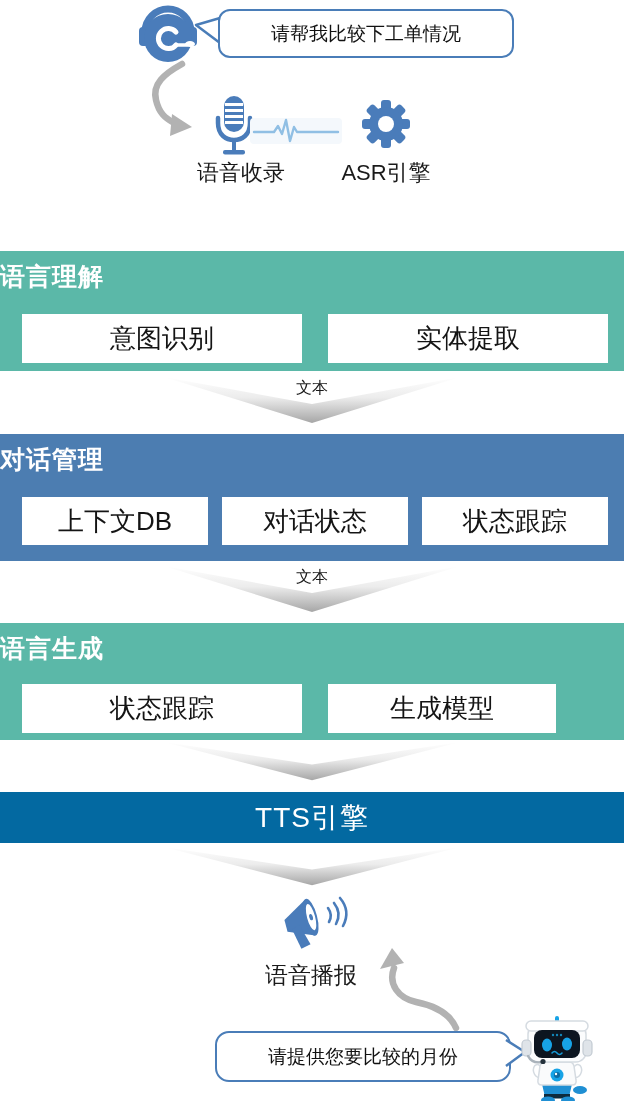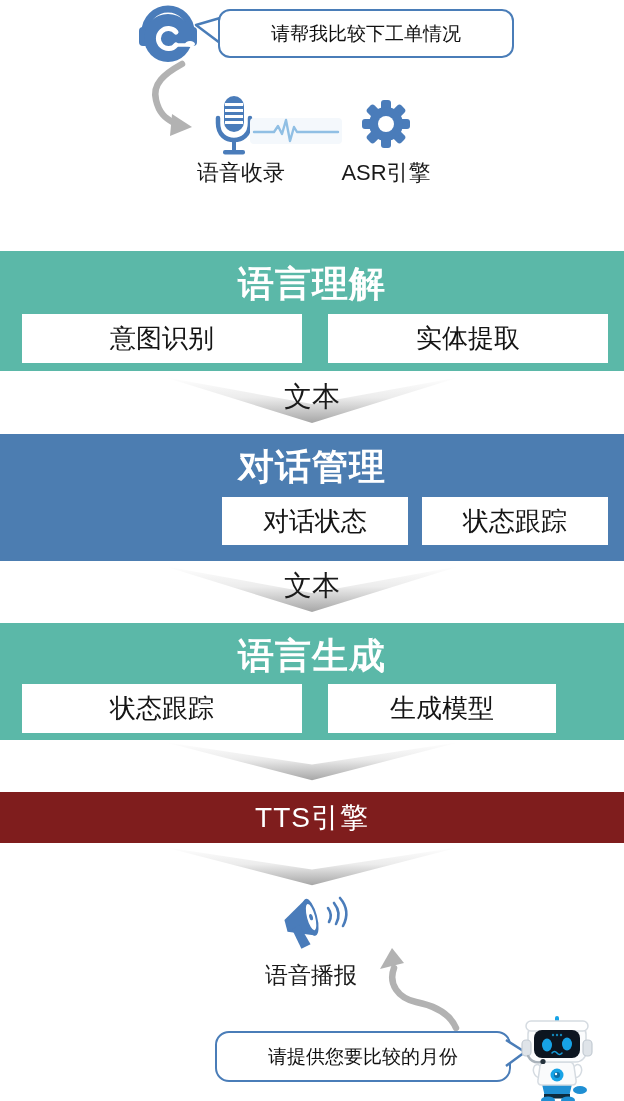--- a/index.html
+++ b/index.html
@@ -14,37 +14,37 @@
     display:flex;align-items:center;justify-content:center;
     font-size:19px;color:#111;white-space:nowrap;
   }
   
   .iconlabel{
     position:absolute;font-size:22px;color:#1a1a1a;text-align:center;white-space:nowrap;
   }
   
   .block{position:absolute;left:0;width:624px;}
   .block .title{
-    position:absolute;left:0;right:0;top:9px;text-align:center;
-    font-size:36px;font-weight:bold;color:#ffffff;letter-spacing:1px;
+    position:absolute;left:0;right:0;top:9px;text-align:left;
+    font-size:25px;font-weight:bold;color:#ffffff;letter-spacing:1px;
   }
   .wbox{
     position:absolute;background:#ffffff;display:flex;align-items:center;justify-content:center;
     font-size:26px;color:#141414;white-space:nowrap;
   }
   .teal{background:#5bb8a8;}
   .blue{background:#4c7db1;}
-  .darkblue{background:#7f1d1d;}
+  .darkblue{background:#0369a1;}
   .tts-title{
     position:absolute;left:0;right:0;top:50%;transform:translateY(-50%);text-align:center;
     font-size:28px;font-weight:400;color:#ffffff;letter-spacing:1px;
   }
   .connlabel{
     position:absolute;left:0;width:624px;text-align:center;
-    font-size:28px;color:#1a1a1a;z-index:3;
+    font-size:16px;color:#1a1a1a;z-index:3;
   }
   .chev{position:absolute;left:162px;width:300px;z-index:2;}
 </style>
 </head>
 <body>
 
 <div class="canvas">
 
   <svg width="0" height="0" style="position:absolute">
     <defs>
@@ -124,20 +124,23 @@
 
   <div class="connlabel" style="top:378px;">
     <span>文本</span>
   </div>
   <svg class="chev" style="top:377px;height:48px" viewBox="0 0 300 48" preserveAspectRatio="none">
     <polygon points="2,0 150,27 298,0 150,46" fill="url(#chevGrad)"></polygon>
   </svg>
 
   <div class="block blue" style="top:434px;height:127px;">
     <div class="title">对话管理</div>
+    <div class="wbox" style="left:22px;top:63px;width:186px;height:48px;">
+      <span>上下文DB</span>
+    </div>
     <div class="wbox" style="left:222px;top:63px;width:186px;height:48px;">
       <span>对话状态</span>
     </div>
     <div class="wbox" style="left:422px;top:63px;width:186px;height:48px;">
       <span>状态跟踪</span>
     </div>
   </div>
 
   <div class="connlabel" style="top:567px;">
     <span>文本</span>

